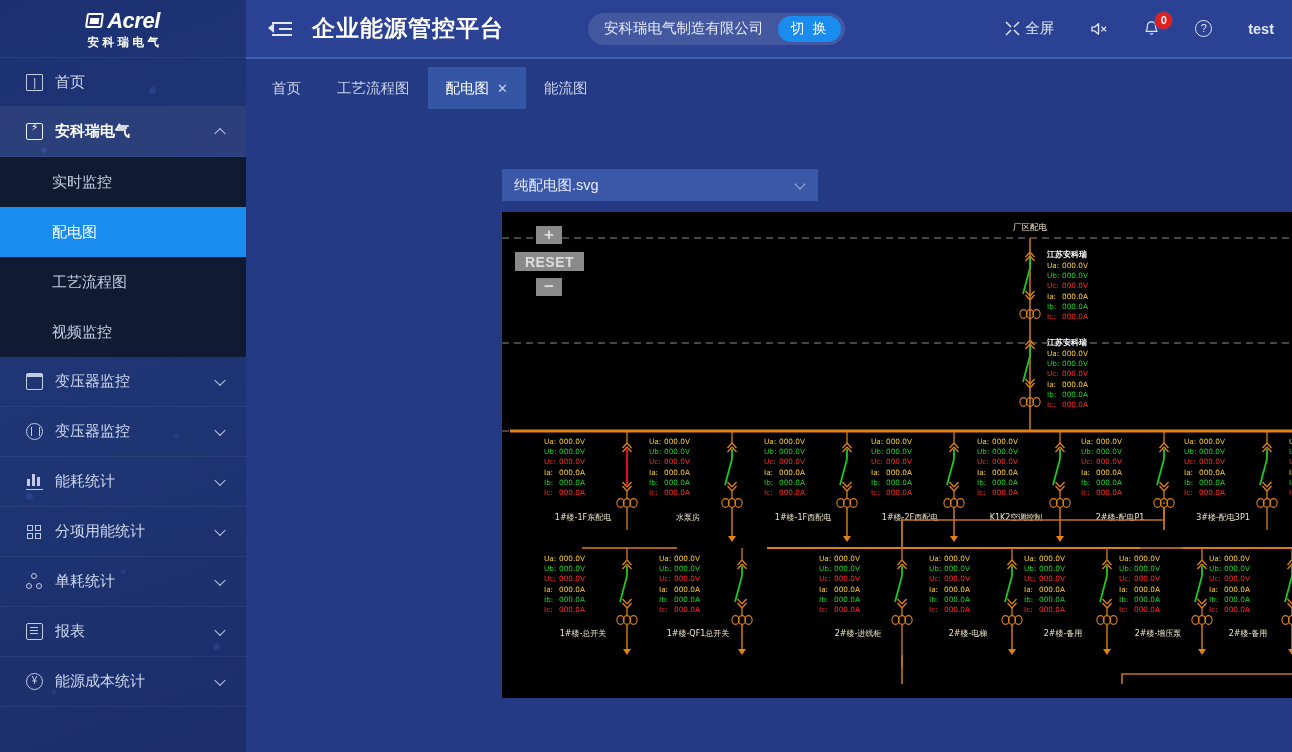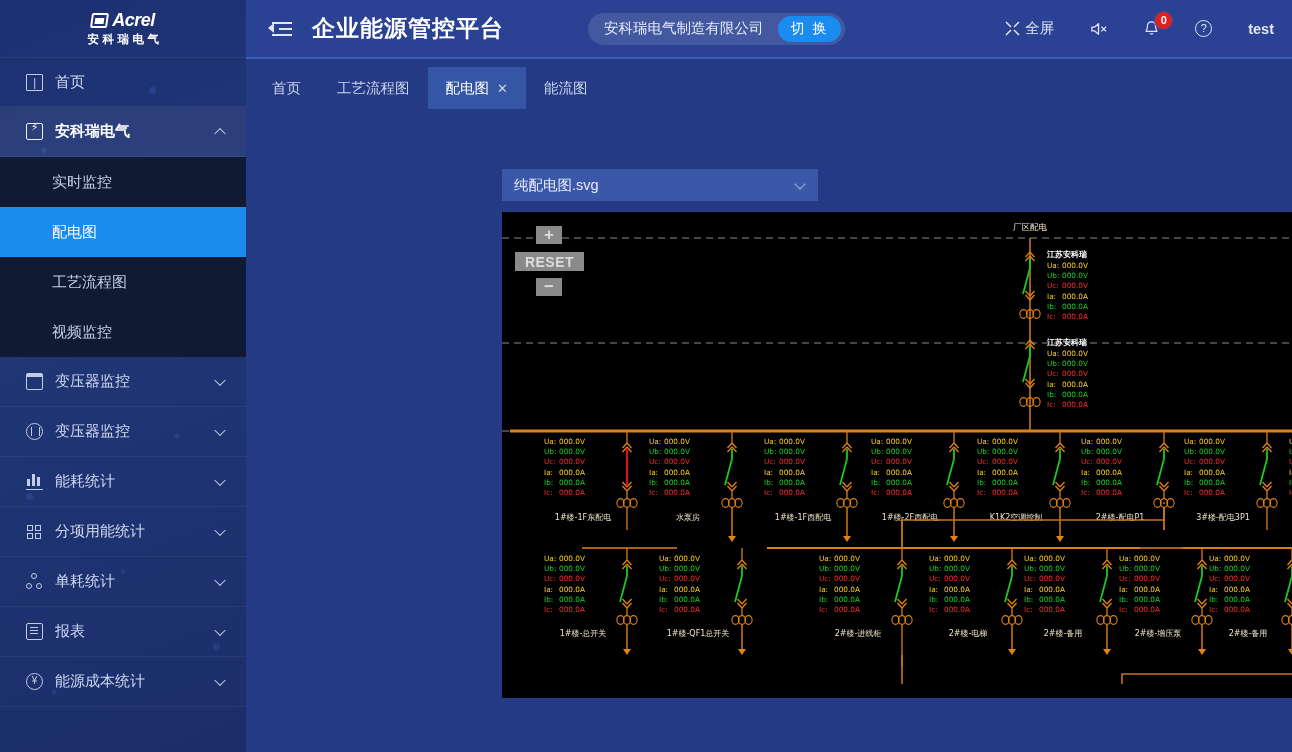--- a/index.html
+++ b/index.html
@@ -22,21 +22,21 @@
       radial-gradient(circle at 88% 86%, rgba(80,140,255,.15) 0 3px, transparent 4px),
       radial-gradient(circle at 22% 92%, rgba(80,140,255,.13) 0 2px, transparent 3px);
     pointer-events:none; }
   #logo{ position:relative; height:57px; display:flex; align-items:center;
     justify-content:center; flex-direction:column; }
   .logo-row{ display:flex; align-items:center; gap:4px; }
   .logo-mark{ width:17px; height:15px; border:2px solid #fff; border-radius:2px;
     position:relative; transform:skewX(-8deg); }
   .logo-mark:after{ content:""; position:absolute; left:2px; top:3px;
     width:9px; height:6px; background:#fff; }
-  .logo-word{ color:#fff; font-size:18px; font-weight:bold; font-style:italic;
+  .logo-word{ color:#fff; font-size:22px; font-weight:bold; font-style:italic;
     letter-spacing:-.5px; }
   .logo-cn{ color:#fff; font-size:11.5px; letter-spacing:3.5px; margin-top:1px;
     font-weight:bold; padding-left:4px; }
 
   .nav-item{ position:relative; height:50px; display:flex; align-items:center;
     padding-left:26px; gap:12px; color:#cfd9ef; font-size:15px;
     border-bottom:1px solid rgba(255,255,255,.055); }
   .nav-item.top{ border-top:1px solid rgba(255,255,255,.055); }
   .nav-item .ni-ico{ width:17px; height:17px; flex:0 0 17px; position:relative;
     opacity:.92; }

